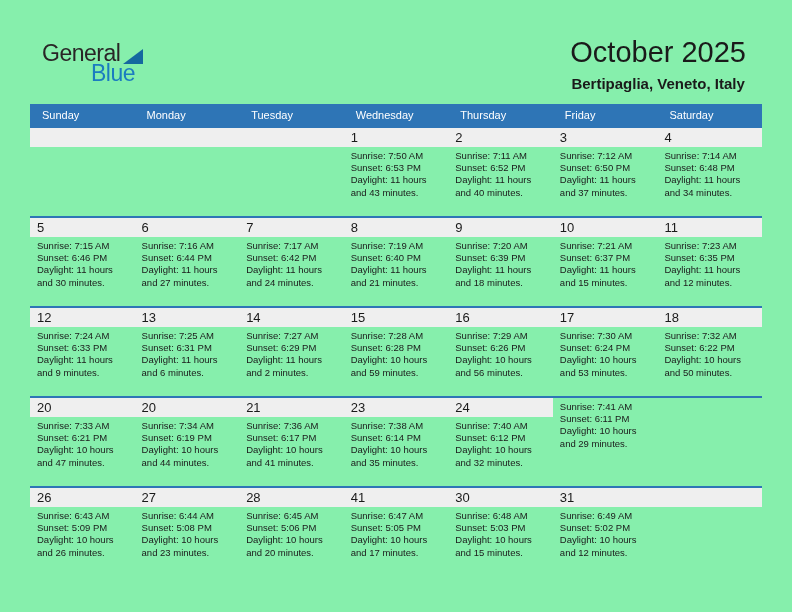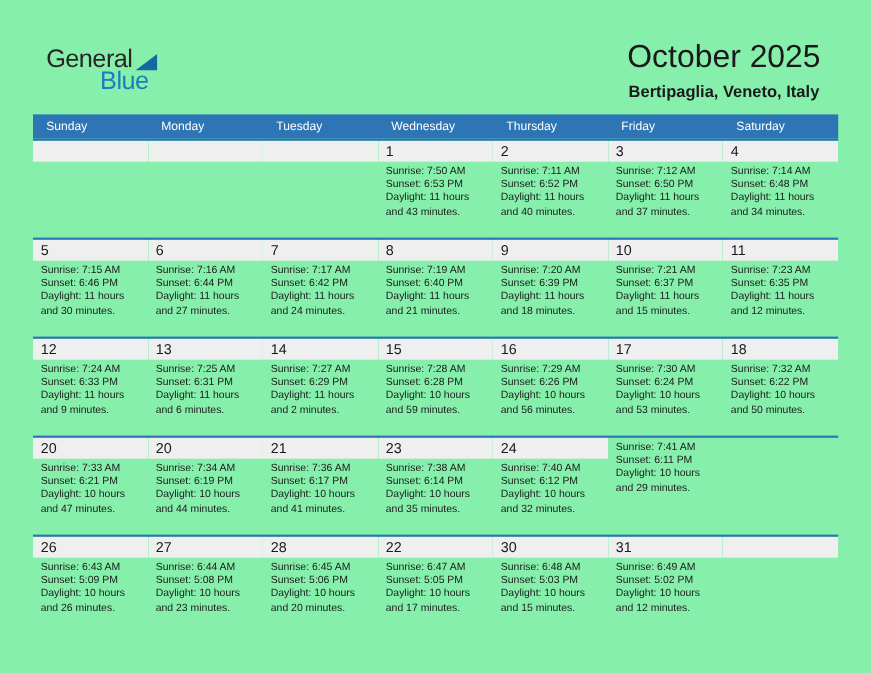--- a/index.html
+++ b/index.html
@@ -298,21 +298,21 @@
           </div>
           <div class="day-cell">
             <div class="day-num">28</div>
             <div class="day-details">
               <div>Sunrise: 6:45 AM</div>
               <div>Sunset: 5:06 PM</div>
               <div>Daylight: 10 hours and 20 minutes.</div>
             </div>
           </div>
           <div class="day-cell">
-            <div class="day-num">22</div>
+            <div class="day-num">41</div>
             <div class="day-details">
               <div>Sunrise: 6:47 AM</div>
               <div>Sunset: 5:05 PM</div>
               <div>Daylight: 10 hours and 17 minutes.</div>
             </div>
           </div>
           <div class="day-cell">
             <div class="day-num">30</div>
             <div class="day-details">
               <div>Sunrise: 6:48 AM</div>

